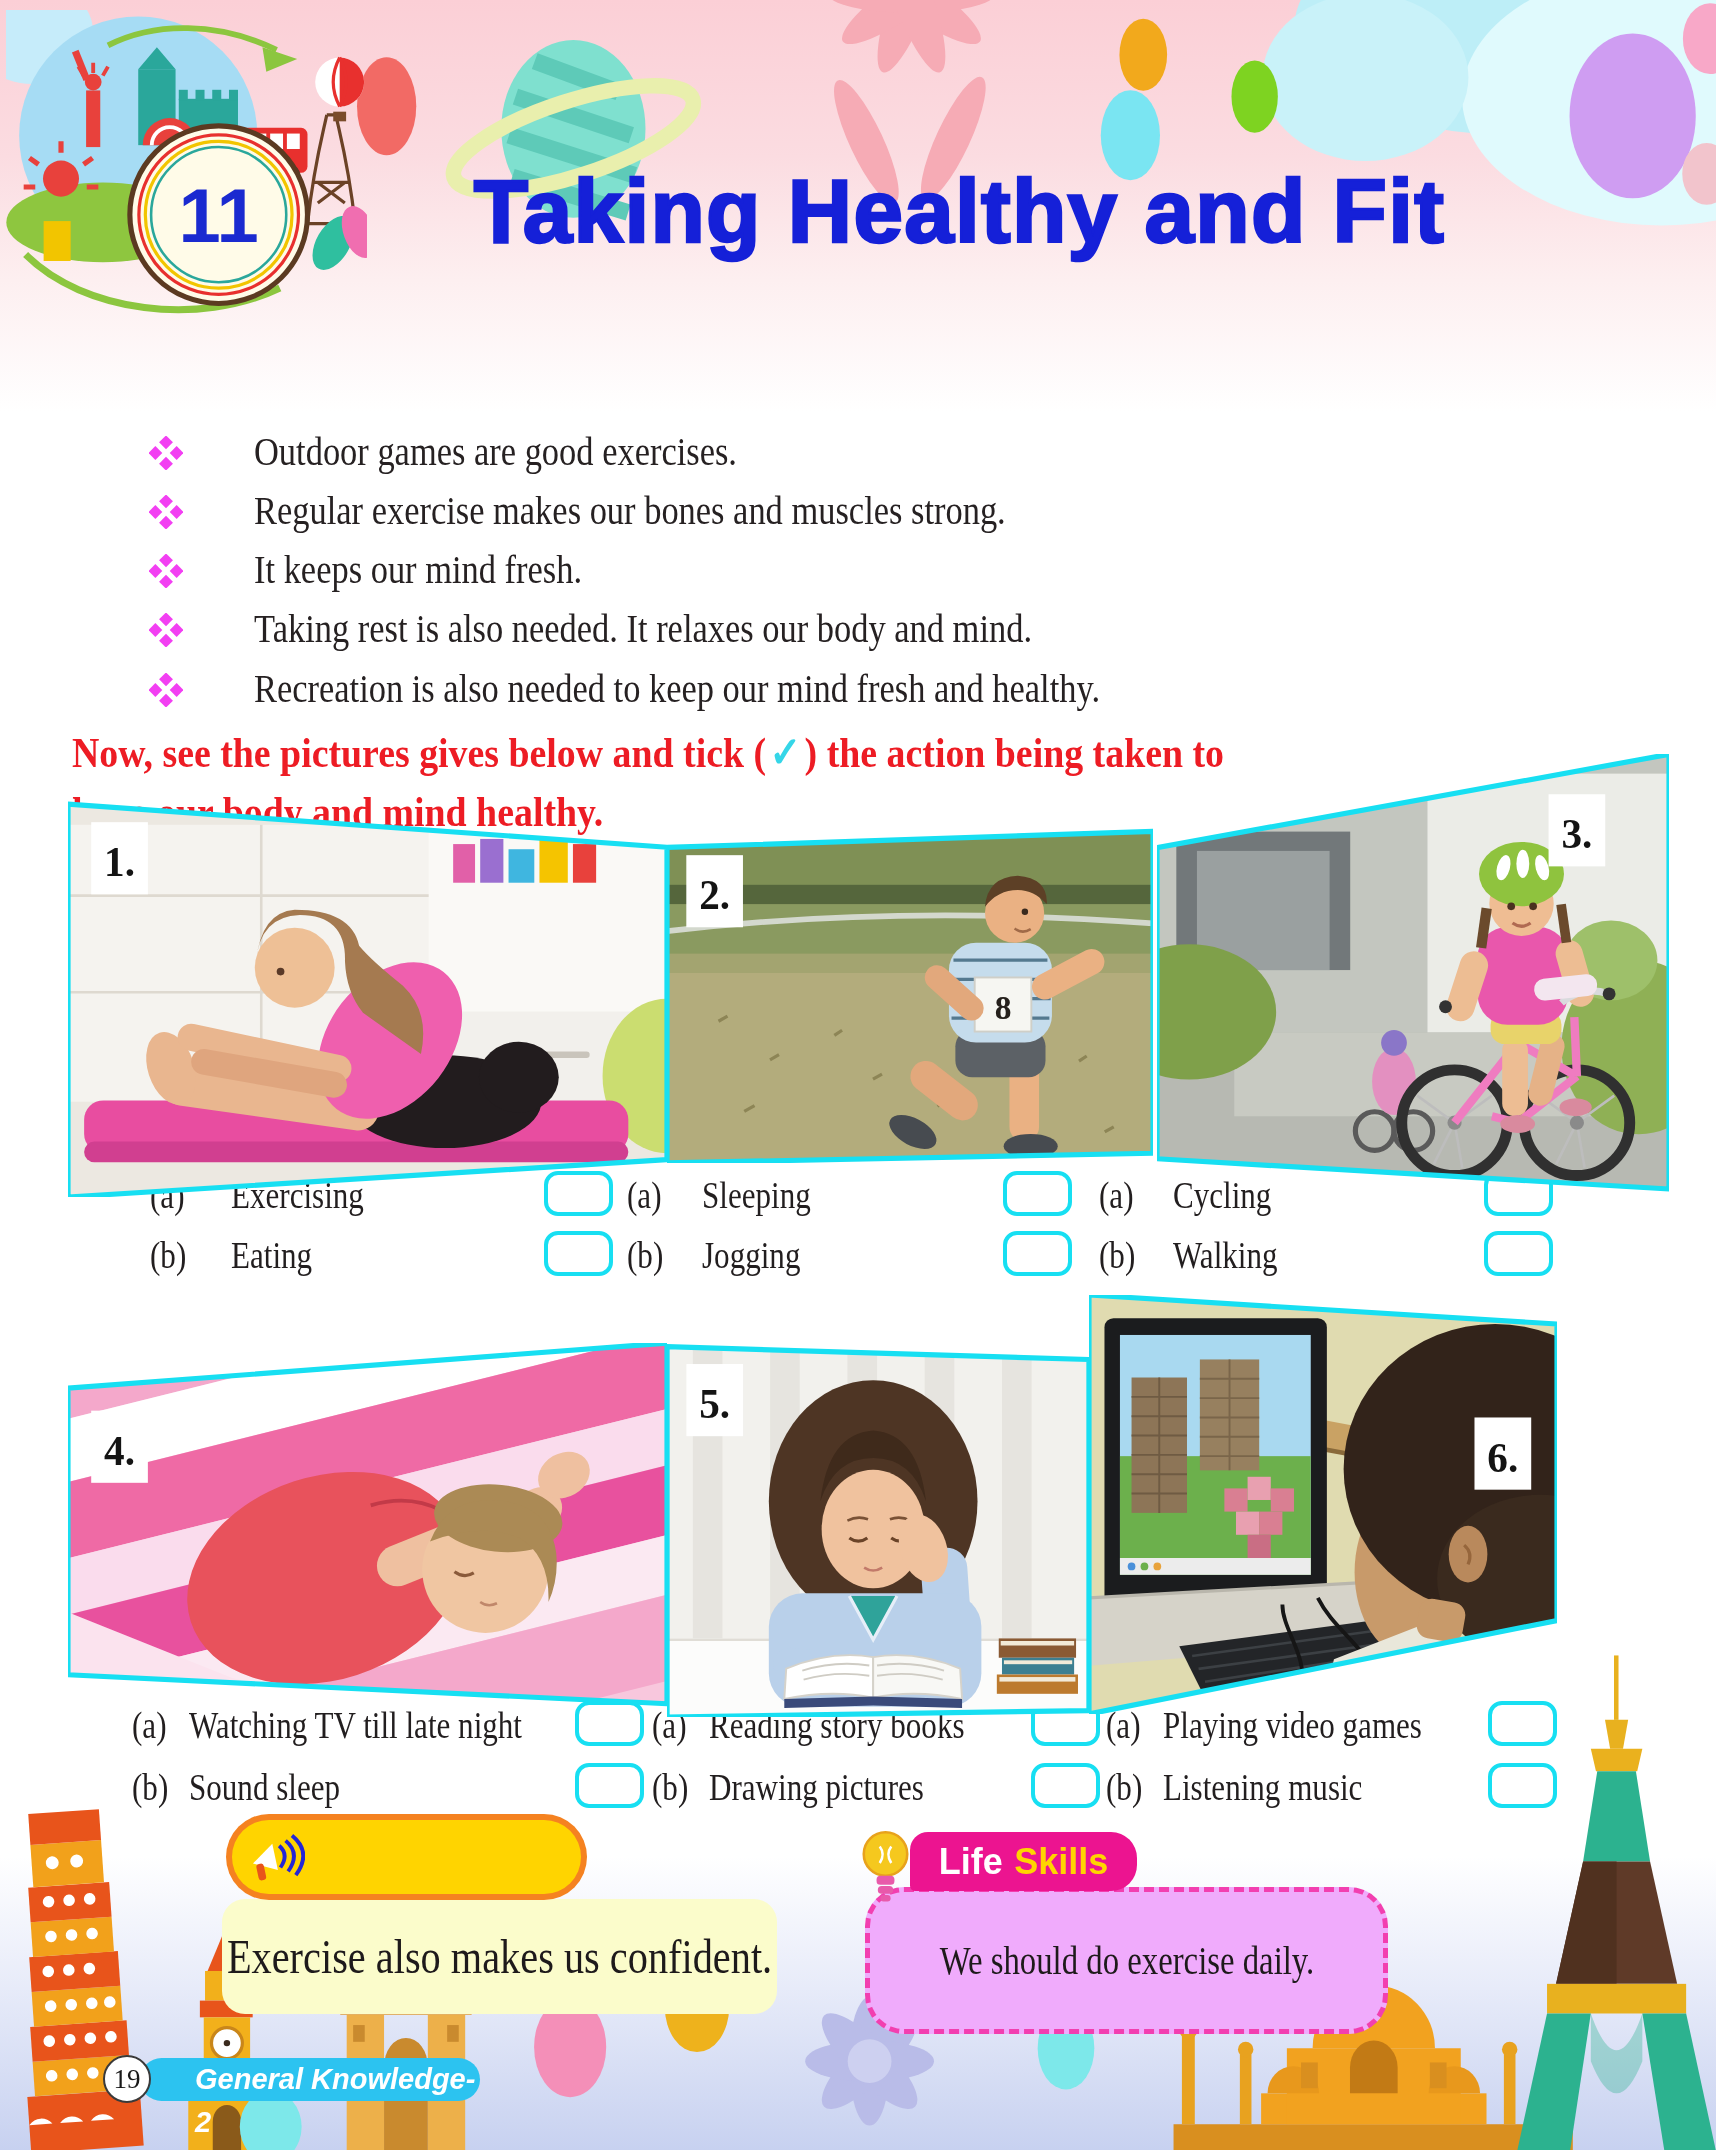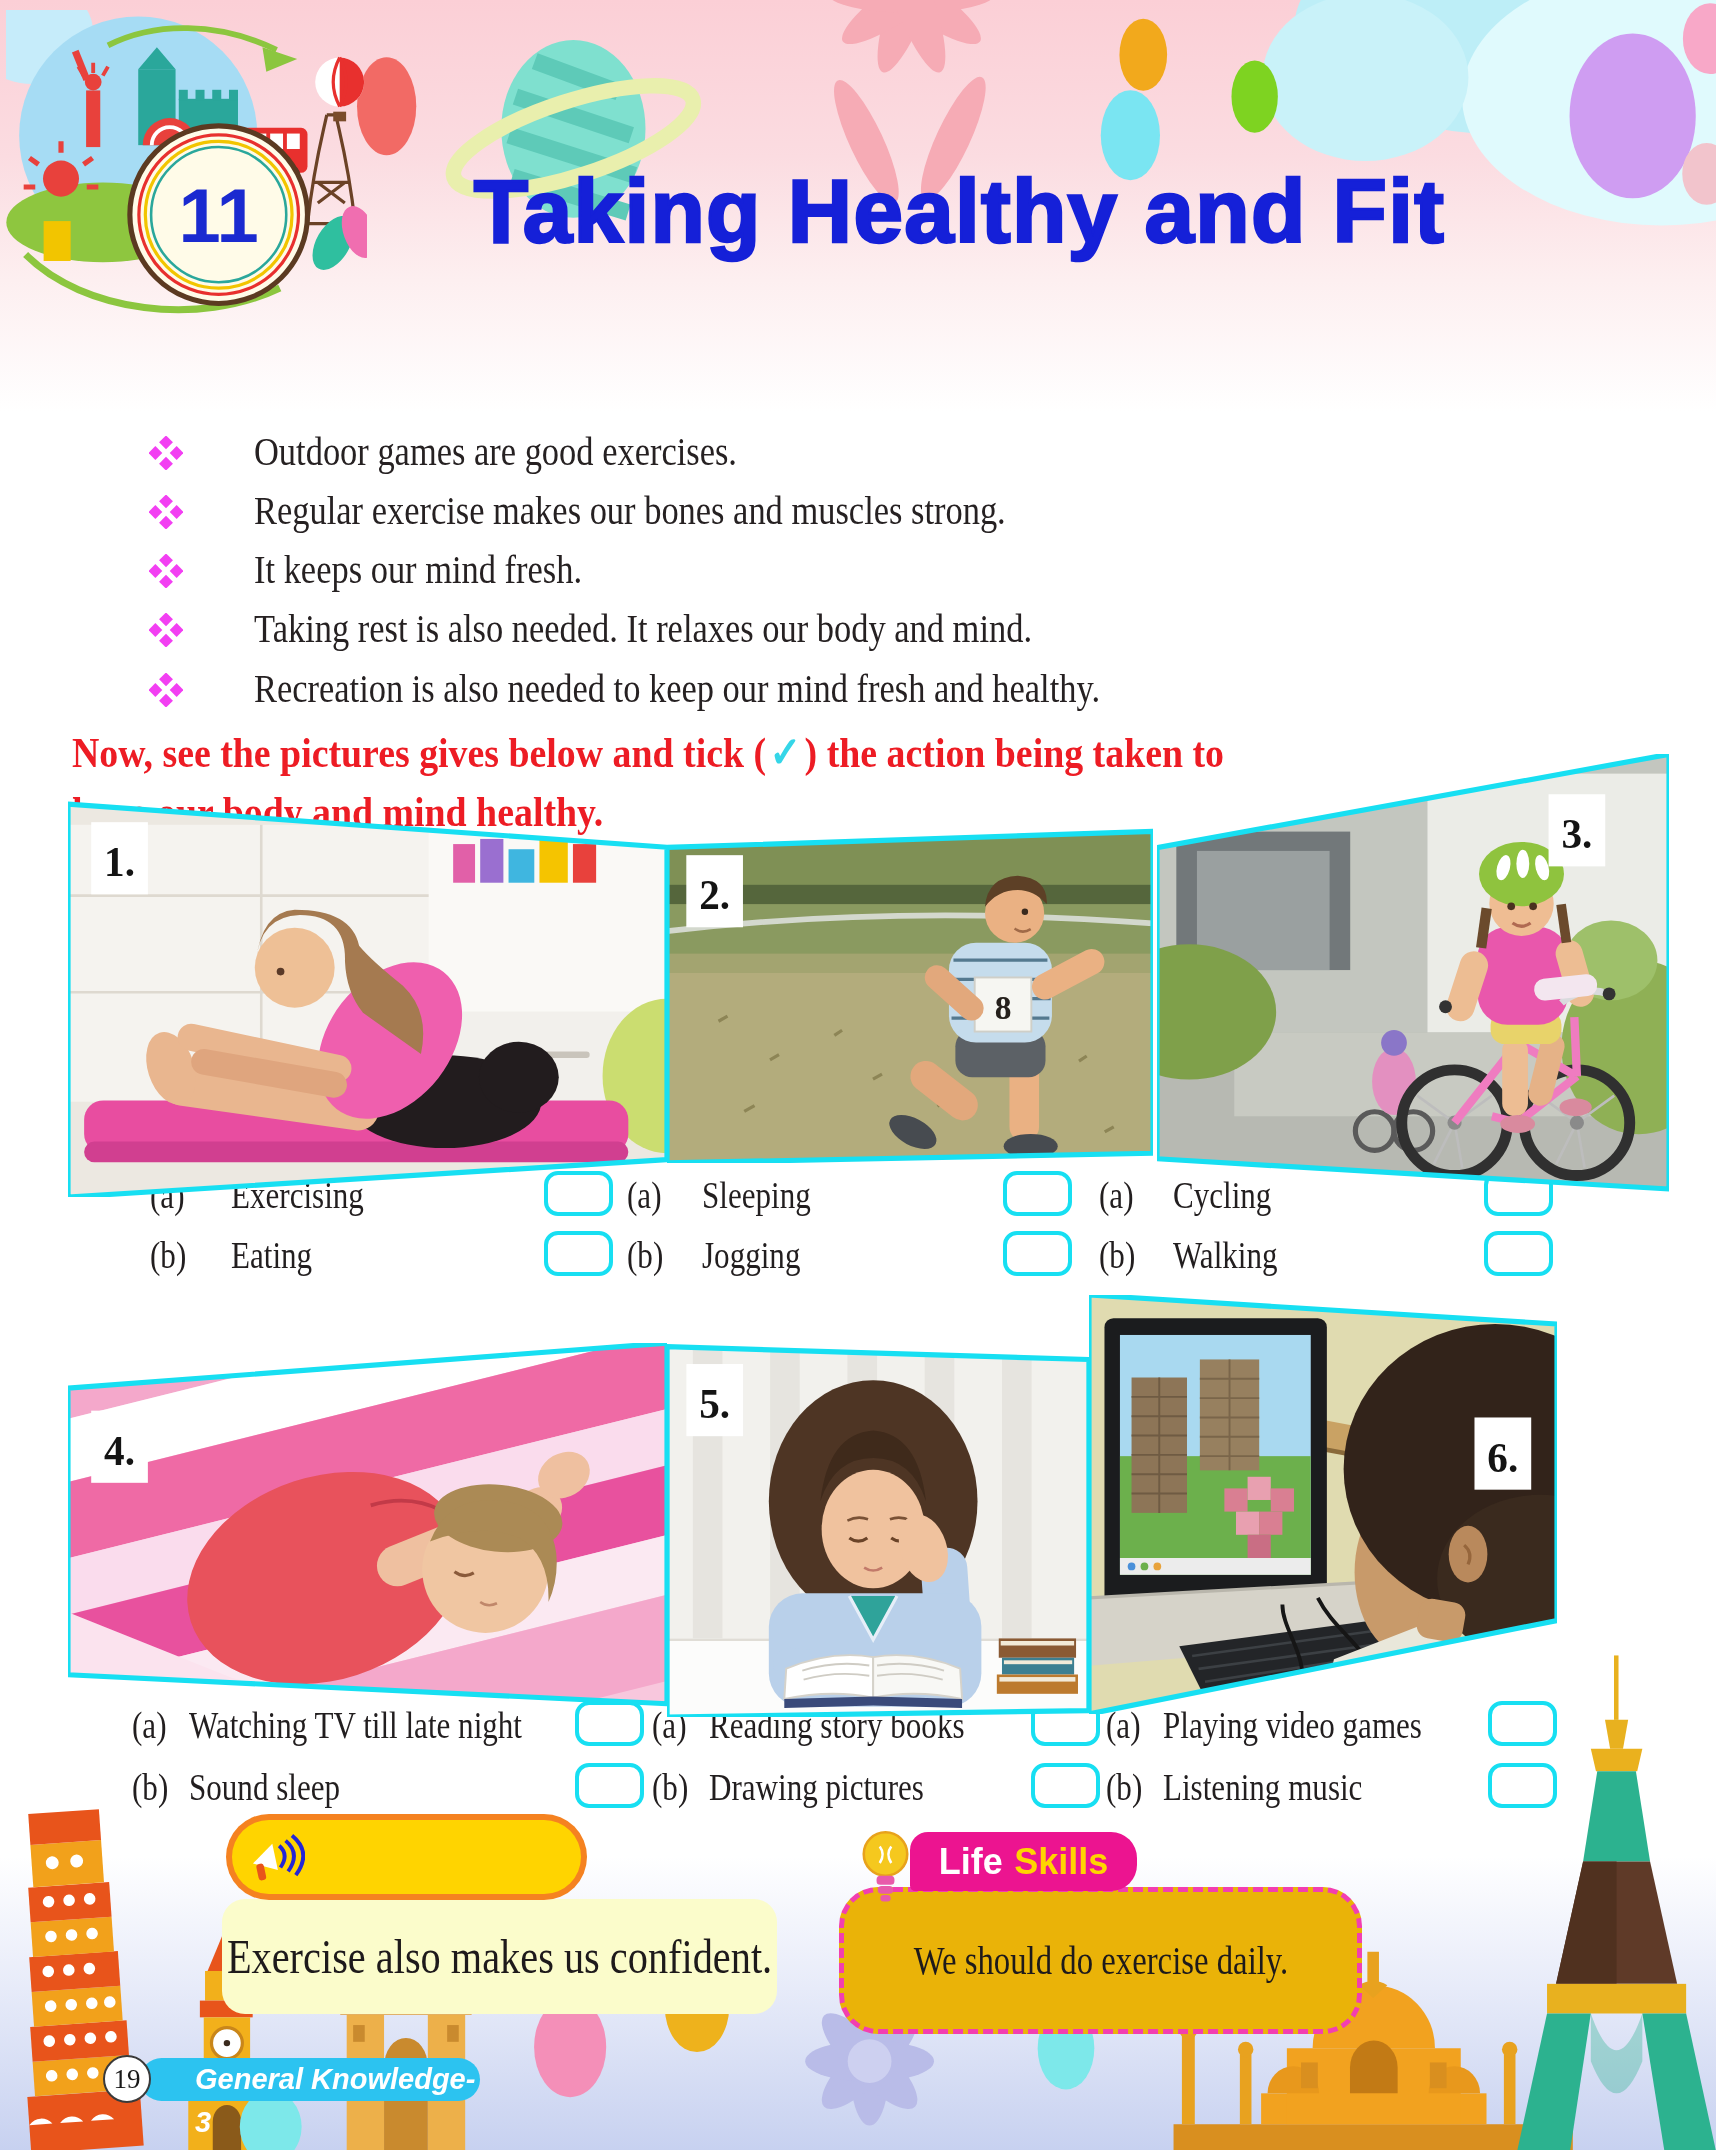--- a/index.html
+++ b/index.html
@@ -51,21 +51,21 @@
     text-shadow:-1.9px 0 #ffd400,1.9px 0 #ffd400,0 -1.9px #ffd400,0 1.9px #ffd400,-1.3px -1.3px #ffd400,1.3px 1.3px #ffd400,-1.3px 1.3px #ffd400,1.3px -1.3px #ffd400;}
   .note-yellow{position:absolute;left:222px;top:1899px;width:555px;height:115px;background:#fbfccb;border-radius:23px;
     display:flex;align-items:center;justify-content:center;z-index:4;}
   .note-yellow .t{font-size:48px;color:#1e1a1b;}
 
   
   .ls-badge{position:absolute;left:910px;top:1832px;width:227px;height:59px;background:#ec1490;
     border-radius:18px 26px 26px 5.2px;display:flex;align-items:center;justify-content:center;z-index:6;}
   .ls-badge .w1{font-size:36px;font-weight:bold;color:#ffffff;margin-right:11.6px;}
   .ls-badge .w2{font-size:36px;font-weight:bold;color:#ffd400;}
-  .ls-dashed{position:absolute;left:839px;top:1887px;width:513px;height:137px;background:#eab308;
+  .ls-dashed{position:absolute;left:865px;top:1887px;width:513px;height:137px;background:#f0abfc;
     border:5.8px dashed #f23fb0;border-radius:39px;display:flex;align-items:center;justify-content:center;z-index:5;}
   .ls-dashed .t{font-size:39px;color:#1e1a1b;}
 
   
   .footer-pill{position:absolute;left:140px;top:2058px;width:340px;height:43px;background:#2cc3f0;
     border-radius:23px;z-index:6;}
   .footer-pill .t{position:absolute;left:55px;top:0;line-height:43px;font-size:29px;font-weight:bold;
     font-style:italic;color:#ffffff;}
   .footer-circle{position:absolute;left:103px;top:2055px;width:44px;height:44px;border-radius:50%;
     background:#ffffff;border:2.6px solid #3a3a3a;z-index:7;display:flex;align-items:center;justify-content:center;
@@ -690,20 +690,20 @@
   </svg>
   <div class="ls-badge">
     <span class="w1">Life</span>
     <span class="w2">Skills</span>
   </div>
   <div class="ls-dashed">
     <span class="t serifc"><span class="condc">We should do exercise daily.</span></span>
   </div>
 
   <div class="footer-pill">
-    <span class="t">General Knowledge-3</span>
+    <span class="t">General Knowledge-2</span>
   </div>
   <div class="footer-circle">
     <span>19</span>
   </div>
 
 </div>
 
 
 </body></html>

